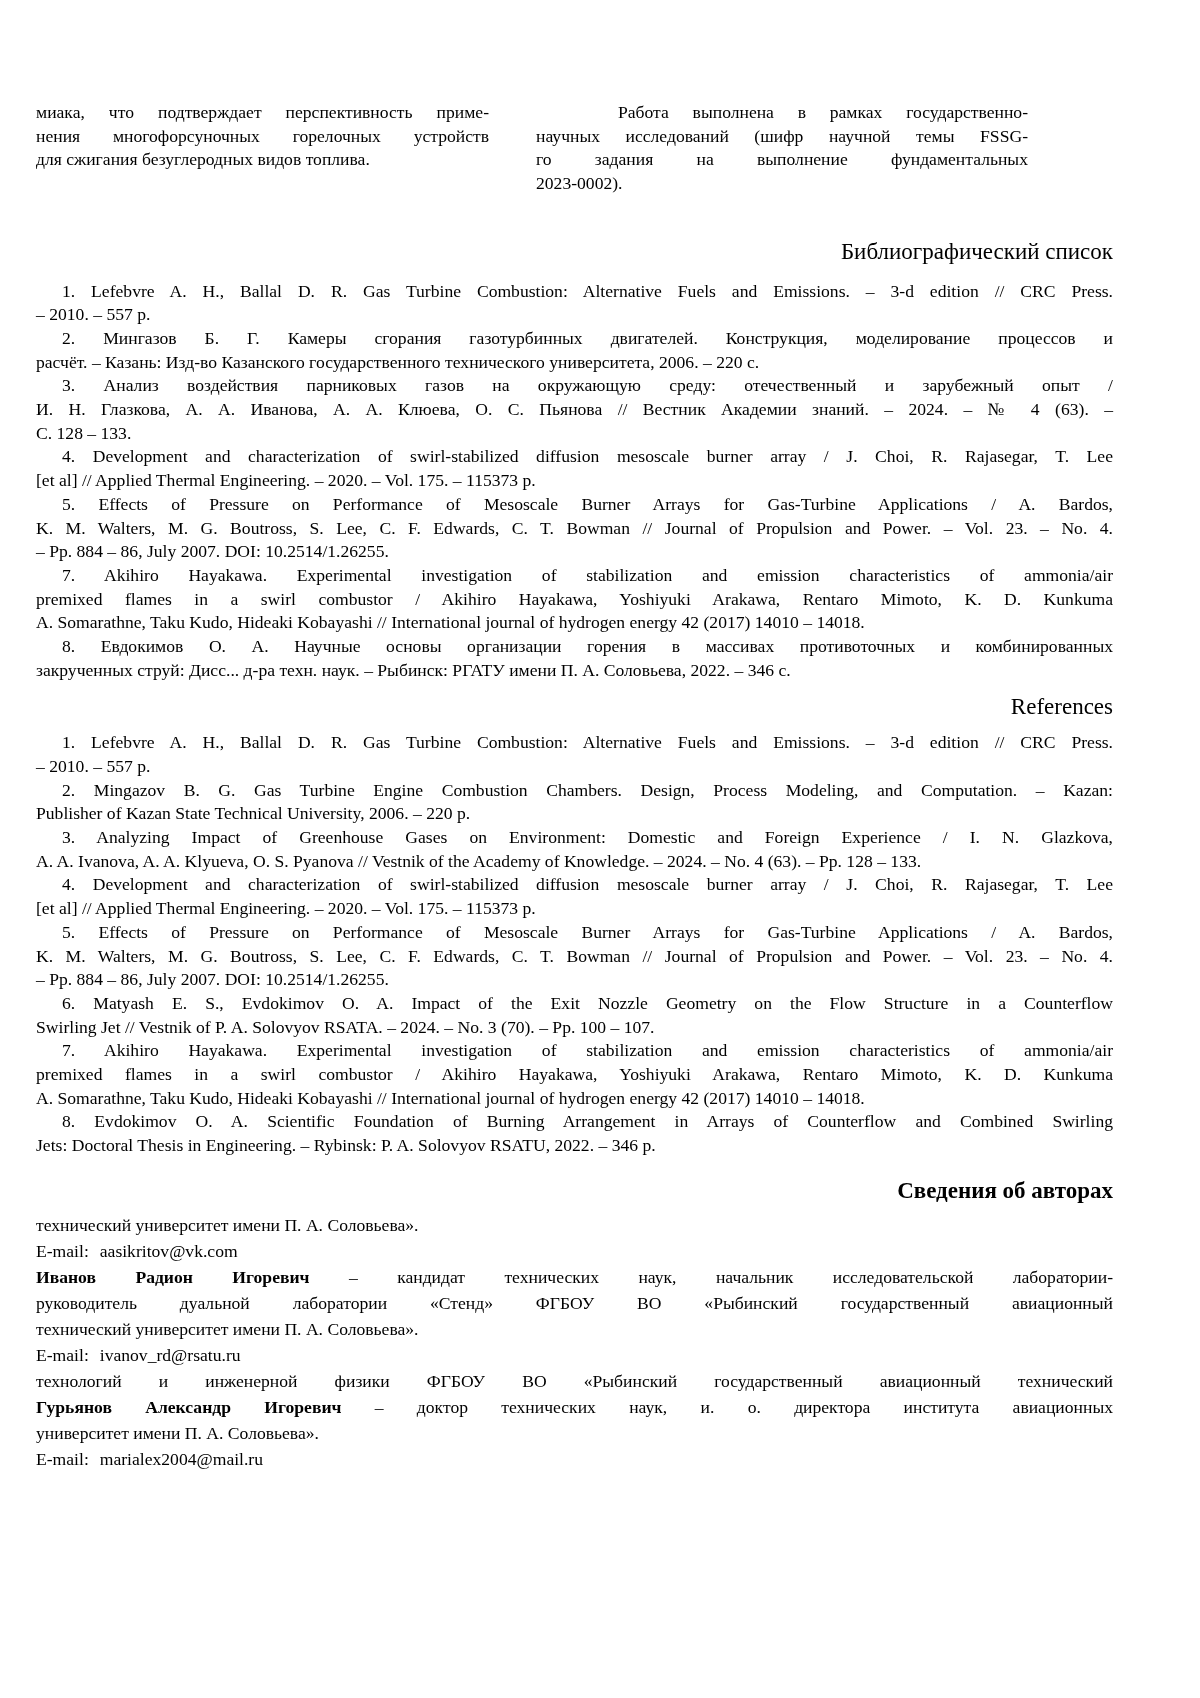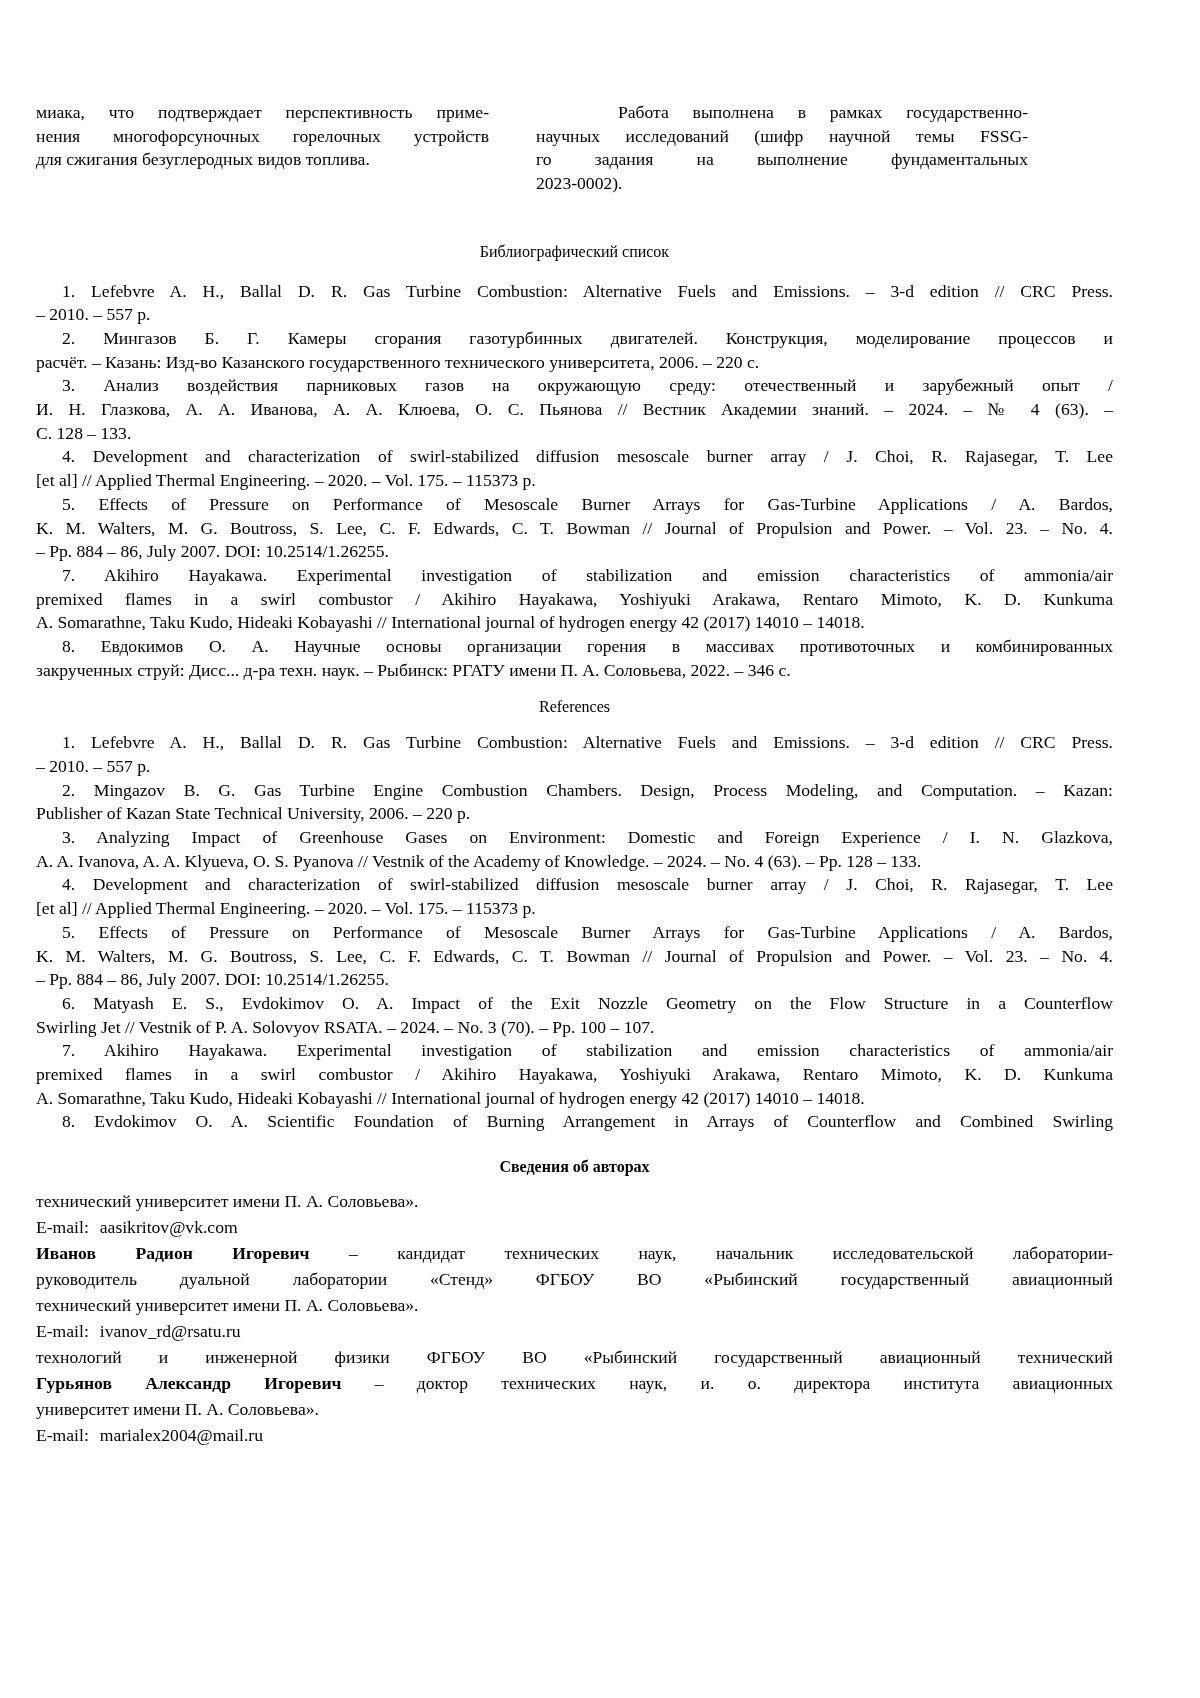--- a/index.html
+++ b/index.html
@@ -12,22 +12,22 @@
   }
   .page { padding: 101px 87px 0 36px; }
   .cols { display: flex; justify-content: space-between; width: 992px; }
   .col-left  { width: 453px; }
   .col-right { width: 492px; }
   .line { text-align: left; }
   .j { text-align: justify; text-align-last: justify; }
   .ind { text-indent: 26px; }
   .ind-lg { text-indent: 82px; }
   .section-title {
-    text-align: center; font-weight: normal;
-    font-size: 16px; line-height: 23.7px; margin: 0;
+    text-align: right; font-weight: normal;
+    font-size: 23px; line-height: 23.7px; margin: 0;
   }
   .t-bib  { margin: 44px 0 16px; }
   .t-refs { margin: 13px 0 12px; }
   .t-auth { margin: 21px 0 9px; font-weight: bold; }
   .authors { line-height: 26px; }
   .b { font-weight: bold; }
   .email-addr { margin-left: 11px; }
 </style>
 </head>
 <body>
@@ -110,20 +110,21 @@
       <div class="line j ind">6. Matyash E. S., Evdokimov O. A. Impact of the Exit Nozzle Geometry on the Flow Structure in a Counterflow</div>
       <div class="line">Swirling Jet // Vestnik of P. A. Solovyov RSATA. – 2024. – No. 3 (70). – Pp. 100 – 107.</div>
     </div>
     <div>
       <div class="line j ind">7. Akihiro Hayakawa. Experimental investigation of stabilization and emission characteristics of ammonia/air</div>
       <div class="line j">premixed flames in a swirl combustor / Akihiro Hayakawa, Yoshiyuki Arakawa, Rentaro Mimoto, K. D. Kunkuma</div>
       <div class="line">A. Somarathne, Taku Kudo, Hideaki Kobayashi // International journal of hydrogen energy 42 (2017) 14010 – 14018.</div>
     </div>
     <div>
       <div class="line j ind">8. Evdokimov O. A. Scientific Foundation of Burning Arrangement in Arrays of Counterflow and Combined Swirling</div>
+      <div class="line">Jets: Doctoral Thesis in Engineering. – Rybinsk: P. A. Solovyov RSATU, 2022. – 346 p.</div>
     </div>
   </div>
 
   <h2 class="section-title t-auth">Сведения об авторах</h2>
   <div class="authors">
 
     <div>
       <div class="line">технический университет имени П. А. Соловьева».</div>
       <div class="line"><span>E-mail:</span><span class="email-addr">aasikritov@vk.com</span></div>
     </div>

